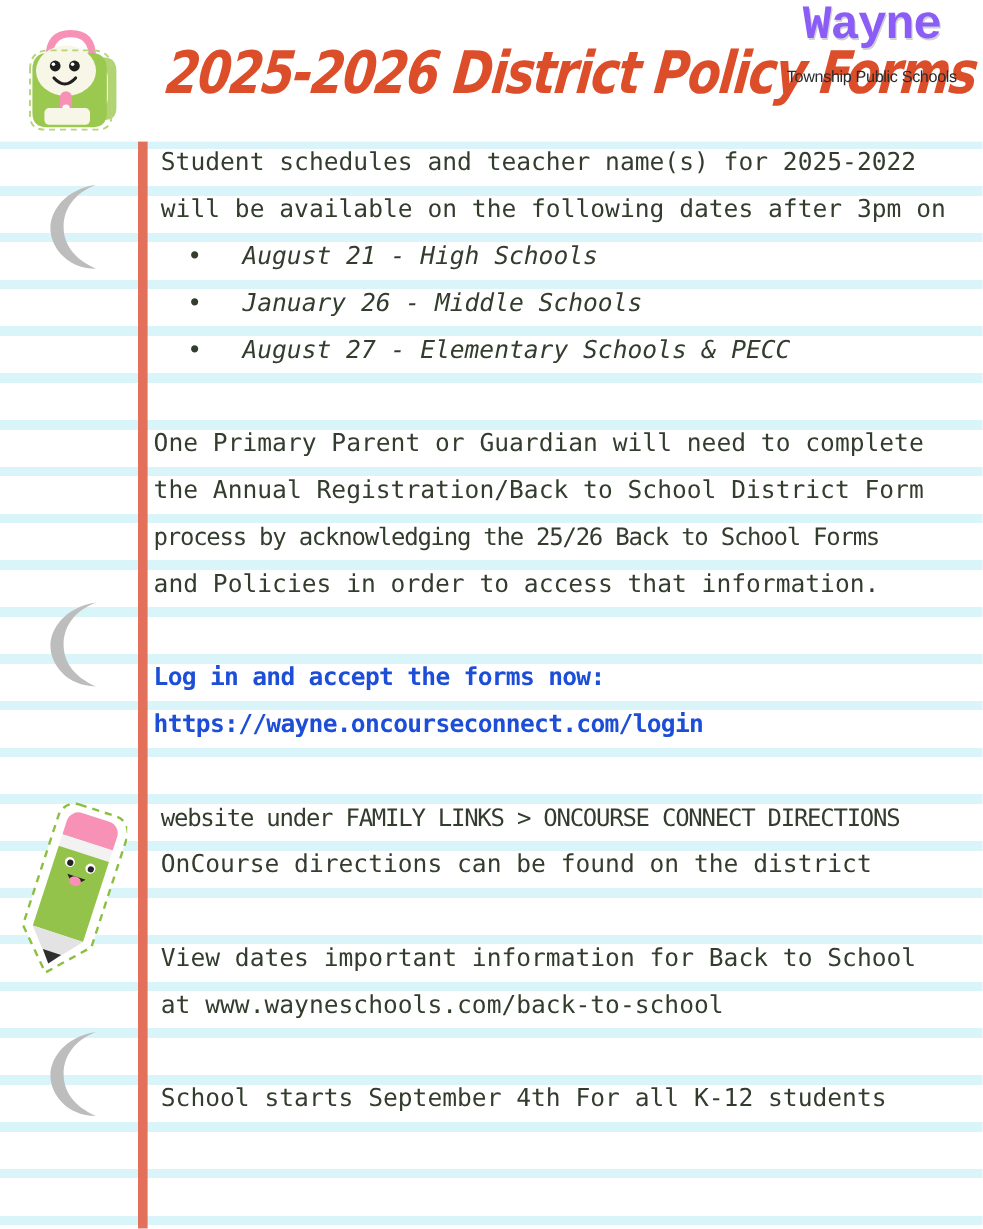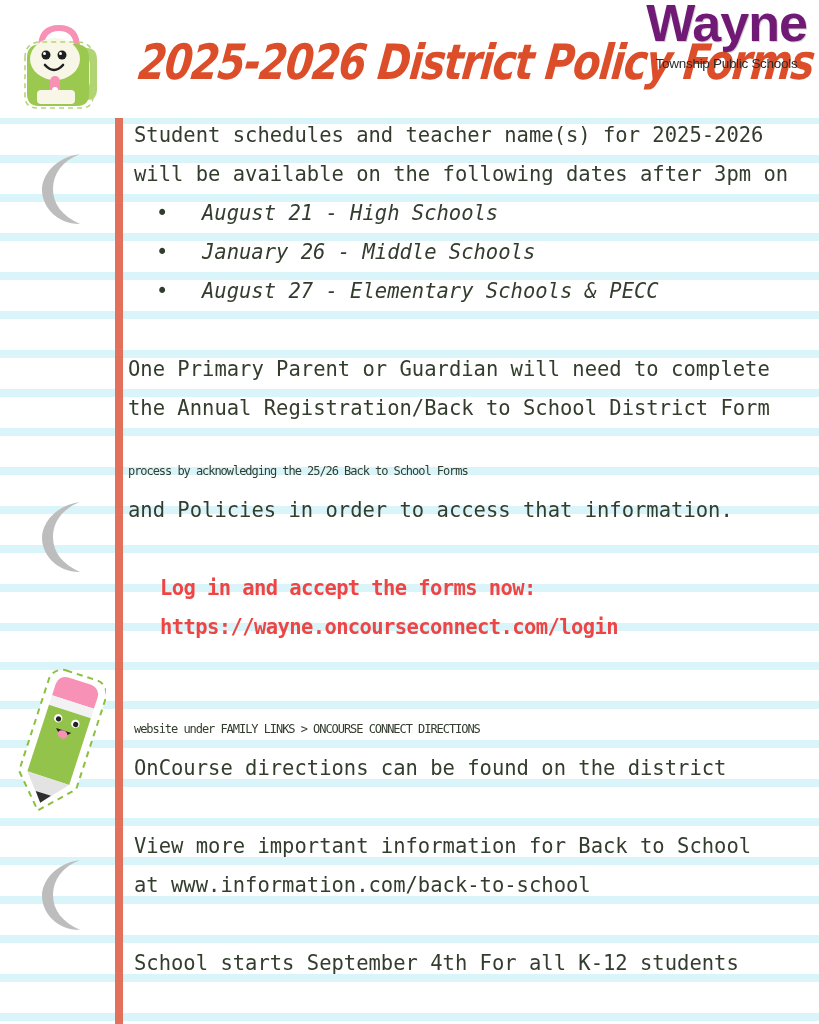--- a/index.html
+++ b/index.html
@@ -69,25 +69,25 @@
 
   
   .logo-block {
     position: absolute;
     right: 10px;
     top: 4px;
     text-align: center;
     width: 165px;
   }
   .logo-word {
-    font-family: Liberation Sans, sans-serif;
+    font-family: Liberation Mono, monospace;
     font-weight: 700;
-    font-size: 52px;
+    font-size: 40px;
     line-height: 38px;
-    color: #701a75;
+    color: #8b5cf6;
     letter-spacing: -1px;
     text-shadow: 1px 1px 0 rgba(0,0,0,0.18);
   }
   .logo-sub {
     font-family: "Liberation Sans", sans-serif;
     font-size: 13.5px;
     color: #2b2b2b;
     letter-spacing: -0.3px;
     margin-top: 14px;
   }
@@ -133,40 +133,39 @@
     z-index: 5;
   }
   .line {
     font-family: "DejaVu Sans Mono", monospace;
     font-size: 20.5px;
     line-height: 39px;
     color: #333d2e;
     white-space: nowrap;
     letter-spacing: 0px;
   }
-  .line.tight { letter-spacing: -1.05px; font-size: 12px; margin-top: 24px; }
+  .line.tight { letter-spacing: -1.05px; font-size: 20px; }
   .bullet-line {
     font-family: "DejaVu Sans Mono", monospace;
     font-size: 20.5px;
     line-height: 39px;
     color: #333d2e;
     white-space: nowrap;
     padding-left: 22px;
     font-style: italic;
   }
   .bullet-dot {
     display: inline-block;
     width: 46px;
     color: #333d2e;
   }
   .line.red {
-    color: #ef4444;
+    color: #1d4ed8;
     font-weight: bold;
     letter-spacing: -0.6px;
-    margin-left: 32px;
   }
   .spacer-1 { height: 39px; }
   .block { margin: 0; padding: 0; }
   .indent-2 { padding-left: 6px; }
 </style>
 </head>
 <body>
 
 <div id="poster">
 
@@ -253,21 +252,21 @@
 
     <div class="logo-block">
       <div class="logo-word">Wayne</div>
       <div class="logo-sub">Township Public Schools</div>
     </div>
   </div>
 
   <div class="content">
 
     <div class="block indent-2">
-      <div class="line">Student schedules and teacher name(s) for 2025-2026</div>
+      <div class="line">Student schedules and teacher name(s) for 2025-2022</div>
       <div class="line">will be available on the following dates after 3pm on</div>
 
       <div class="bullet-line">
         <span class="bullet-dot">•</span><span>August 21 - High Schools</span>
       </div>
       <div class="bullet-line">
         <span class="bullet-dot">•</span><span>January 26 - Middle Schools</span>
       </div>
       <div class="bullet-line">
         <span class="bullet-dot">•</span><span>August 27 - Elementary Schools &amp; PECC</span>
@@ -293,22 +292,22 @@
     <div class="spacer-1"></div>
 
     <div class="block indent-2">
       <div class="line tight">website under FAMILY LINKS &gt; ONCOURSE CONNECT DIRECTIONS</div>
       <div class="line">OnCourse directions can be found on the district</div>
     </div>
 
     <div class="spacer-1"></div>
 
     <div class="block indent-2">
-      <div class="line">View more important information for Back to School</div>
-      <div class="line">at www.information.com/back-to-school</div>
+      <div class="line">View dates important information for Back to School</div>
+      <div class="line">at www.wayneschools.com/back-to-school</div>
     </div>
 
     <div class="spacer-1"></div>
 
     <div class="block indent-2">
       <div class="line">School starts September 4th For all K-12 students</div>
     </div>
 
   </div>
 </div>

